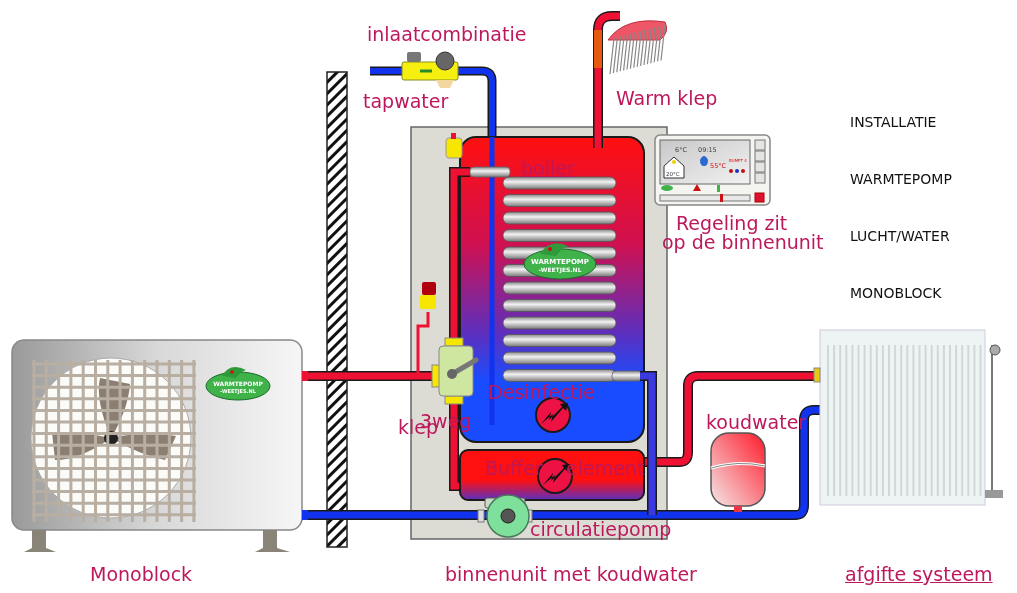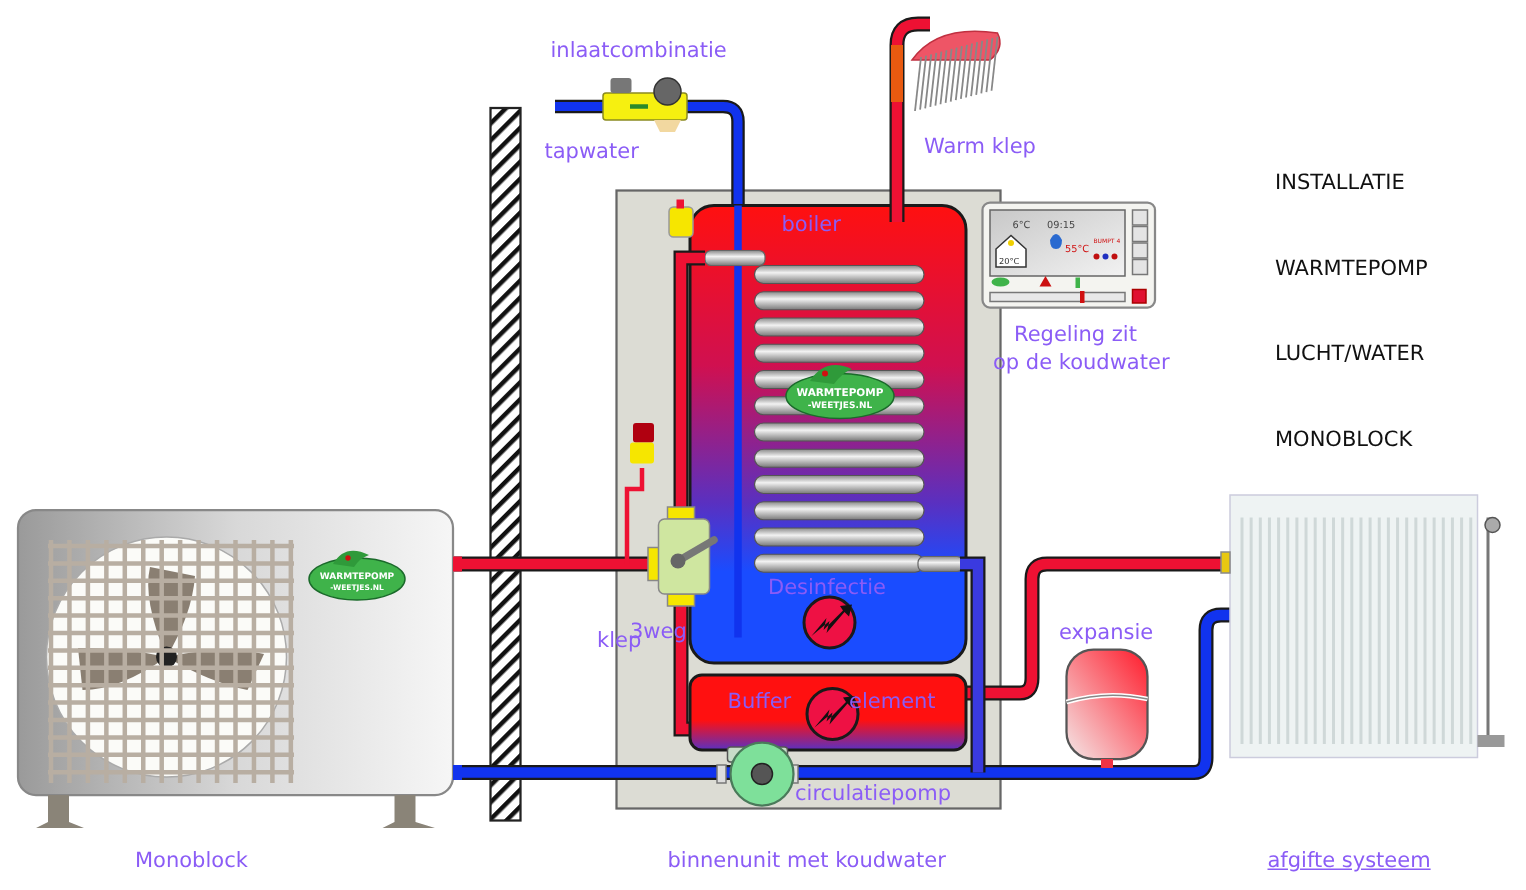--- a/index.html
+++ b/index.html
@@ -1,19 +1,19 @@
 <!DOCTYPE html>
 <html><head>
 <meta charset="utf-8">
 <style>
   html, body { margin: 0; padding: 0; background: #ffffff; }
   body { width: 1017px; height: 593px; position: relative; overflow: hidden;
          font-family: "DejaVu Sans", sans-serif; }
   #stage { position: absolute; left: 0; top: 0; }
-  .lbl { position: absolute; font-family: "DejaVu Sans", sans-serif; font-size: 14px; color: #8b5cf6; white-space: nowrap; line-height: 17px; }
+  .lbl { position: absolute; font-family: "DejaVu Sans", sans-serif; font-size: 19px; color: #be185d; white-space: nowrap; line-height: 17px; }
   .lbl-title { position: absolute; font-family: "DejaVu Sans", sans-serif; font-size: 14px; color: #111; line-height: 19px; white-space: pre; }
   svg text { font-family: "DejaVu Sans", sans-serif; }
 </style>
 </head>
 <body>
 
 <svg id="stage" width="1017" height="593" viewBox="0 0 1017 593" xmlns="http://www.w3.org/2000/svg">
   <defs>
     <linearGradient id="boilerGrad" x1="0" y1="0" x2="0" y2="1">
       <stop offset="0" stop-color="#ff1010"></stop>
@@ -325,25 +325,25 @@
 <div class="lbl-title" style="left:850px; top:75px;">
   <div>INSTALLATIE</div>
   <div>WARMTEPOMP</div>
   <div>LUCHT/WATER</div>
   <div>MONOBLOCK</div>
 </div>
 
 <div class="lbl" style="left:367px; top:26px;">inlaatcombinatie</div>
 <div class="lbl" style="left:363px; top:93px;">tapwater</div>
 <div class="lbl" style="left:616px; top:90px;">Warm klep</div>
-<div class="lbl" style="left:521px; top:142px;">boiler</div>
+<div class="lbl" style="left:521px; top:160px;text-decoration:underline;">boiler</div>
 <div class="lbl" style="left:676px; top:215px;">Regeling zit</div>
-<div class="lbl" style="left:662px; top:234px;">op de koudwater</div>
+<div class="lbl" style="left:662px; top:234px;">op de binnenunit</div>
 <div class="lbl" style="left:400px; top:413px;margin-left:20px;">3weg</div>
 <div class="lbl" style="left:398px; top:419px;">klep</div>
-<div class="lbl" style="left:512px; top:384px;">Desinfectie</div>
+<div class="lbl" style="left:488px; top:384px;">Desinfectie</div>
 <div class="lbl" style="left:485px; top:460px;">Buffer</div>
 <div class="lbl" style="left:566px; top:460px;">element</div>
-<div class="lbl" style="left:706px; top:414px;">expansie</div>
+<div class="lbl" style="left:706px; top:414px;">koudwater</div>
 <div class="lbl" style="left:530px; top:521px;">circulatiepomp</div>
 <div class="lbl" style="left:90px; top:566px;">Monoblock</div>
 <div class="lbl" style="left:445px; top:566px;">binnenunit met koudwater</div>
 <div class="lbl" style="left:845px; top:566px;text-decoration:underline;">afgifte systeem</div>
 
 </body></html>

